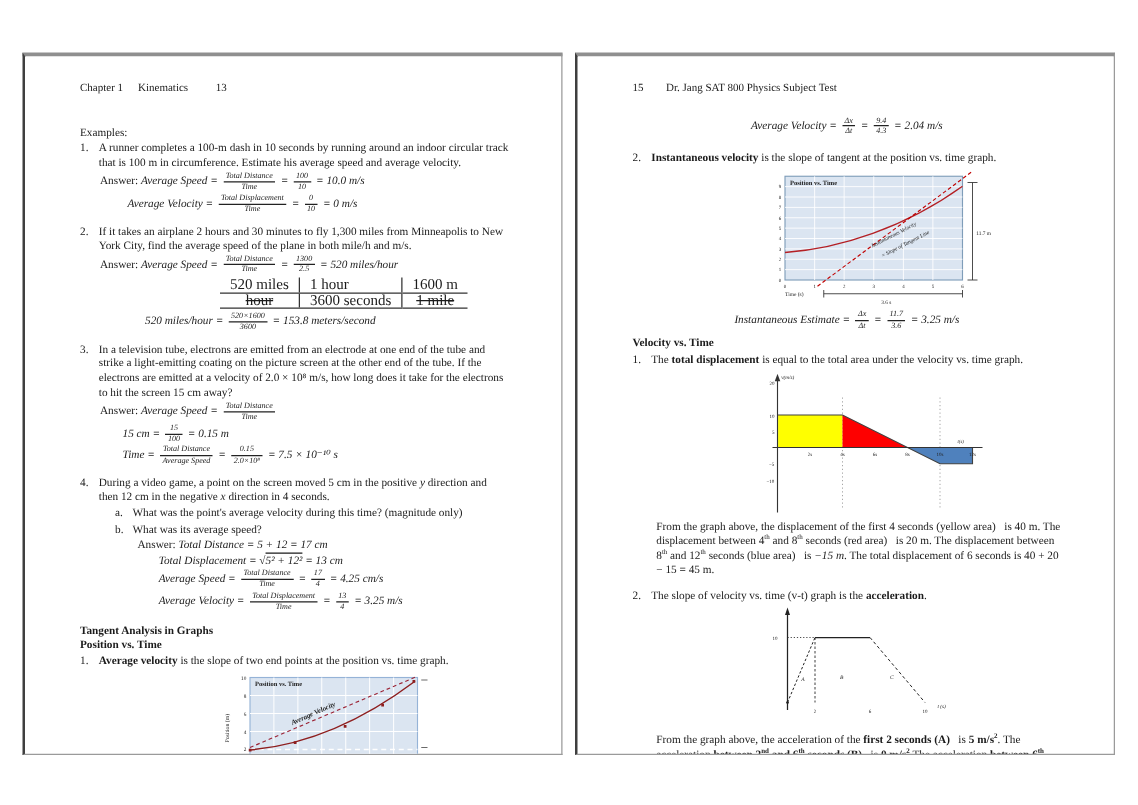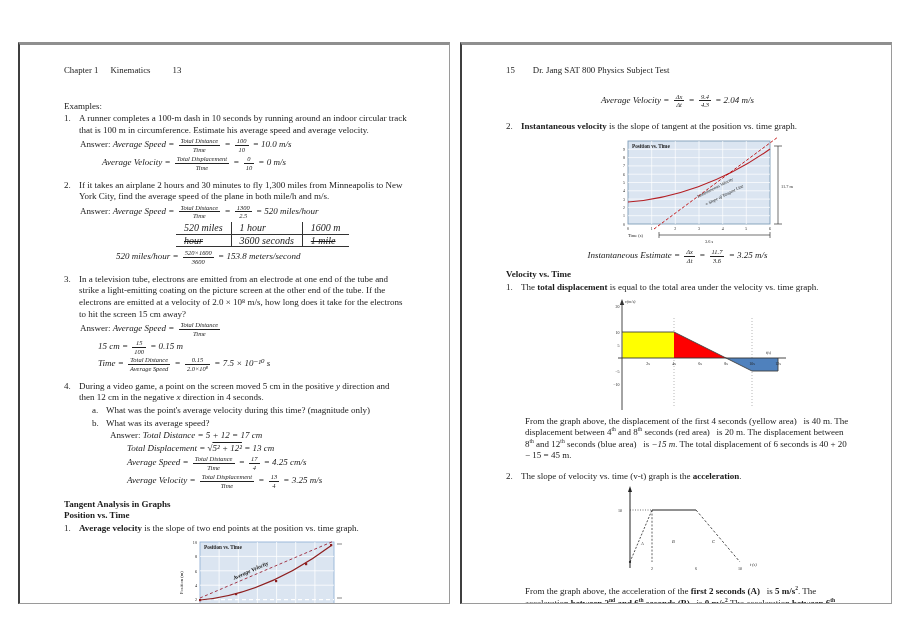--- a/index.html
+++ b/index.html
@@ -17,30 +17,30 @@
   .para,.txt,.fml{white-space:pre-wrap;}
   .li{display:flex;margin-top:1px;}
   .li .num{flex:none;width:15px;}
   .li.sub{margin-left:28px;}
   .li.sub .num{width:14px;}
   .b{font-weight:bold;}
   .it{font-style:italic;}
   .rm{font-style:normal;}
   .sup{vertical-align:super;font-size:0.62em;line-height:0;}
   .ol{text-decoration:overline;text-align:right;}
-  .st{text-decoration:line-through;}
+  .st{text-decoration:line-through;text-align:center;}
   .fml{font-style:italic;margin-top:1px;}
   .frac{display:inline-block;text-align:center;font-size:0.72em;line-height:1.2;vertical-align:middle;margin:0 2px;}
   .fn{display:block;border-bottom:0.8px solid #222;padding:0 2px;}
   .fd{display:block;padding:0 2px;}
   .ml16{margin-left:16px;} .ml34{margin-left:34px;} .ml38{margin-left:38px;}
   .ml46{margin-left:46px;} .ml52{margin-left:52px;} .ml63{margin-left:63px;}
   .mt8{margin-top:8px;} .mt9{margin-top:9px;} .mt12{margin-top:12px;} .mt24{margin-top:24px;}
   .heading{font-weight:bold;}
-  table.conv{border-collapse:collapse;font-style:italic;margin:2px 0 2px 112px;font-size:10px;line-height:11.5px;}
+  table.conv{border-collapse:collapse;margin:2px 0 2px 112px;font-size:12px;line-height:11.5px;}
   .conv td{padding:0 8px;}
   .conv td + td{border-left:0.9px solid #333;}
   .conv tr:first-child td{border-bottom:0.9px solid #333;}
   .conv tr:last-child td{border-bottom:0.9px solid #333;}
   .center{text-align:center;}
   .indp{margin-left:19px;}
   .fig{display:block;}
   svg text{font-family:"Liberation Serif","DejaVu Serif",serif;fill:#222;}
 </style>
 </head>

